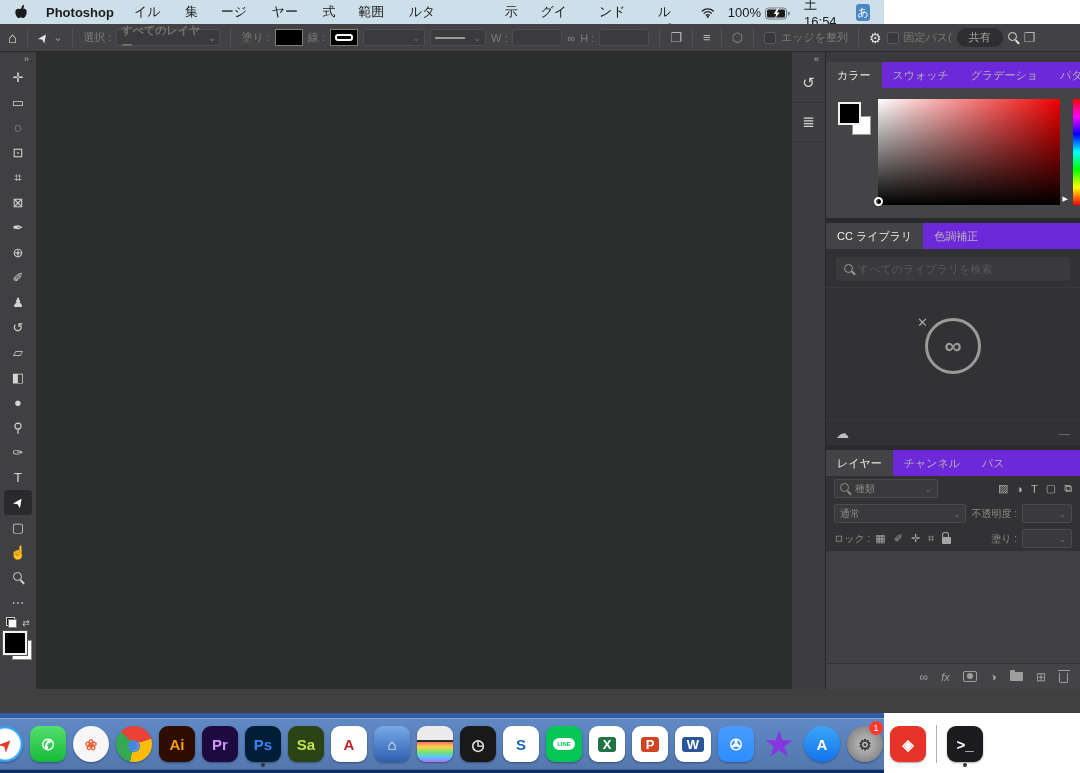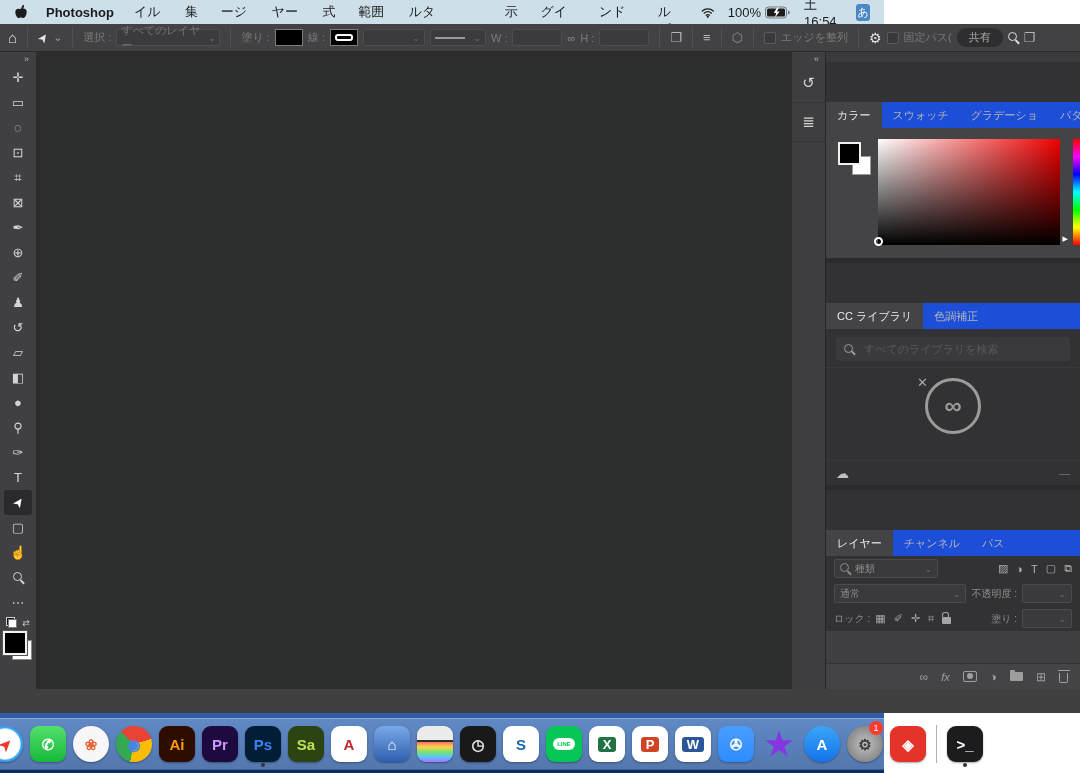--- a/index.html
+++ b/index.html
@@ -5,21 +5,21 @@
   html,body{margin:0;padding:0;}
   body{width:1080px;height:773px;overflow:hidden;font-family:"Liberation Sans",sans-serif;-webkit-font-smoothing:antialiased;}
   .screen{position:relative;width:884px;height:773px;background:linear-gradient(180deg,#c6d9e4 0%,#b3cddd 4%,#6f9cc9 60%,#4a7dc4 88%,#1b4690 96%,#0b2a66 100%);}
 
   
   .menubar{position:absolute;left:0;top:0;width:100%;height:24px;background:rgba(206,224,233,.92);display:flex;align-items:center;padding:0 14px;box-sizing:border-box;font-size:13px;color:#1b1b1d;gap:0;}
   .apple{display:flex;align-items:center;margin-right:18px;}
   .appname{font-weight:bold;margin-right:20px;}
   .menu-item{margin-right:21px;cursor:default;}
   .mb-right{margin-left:auto;display:flex;align-items:center;gap:13px;}
-  .batt-wrap{display:flex;align-items:center;gap:4px;}
+  .batt-wrap{display:flex;align-items:flex-end;gap:4px;}
   .ime{width:17px;height:17px;border-radius:3px;background:#4987c5;color:#fff;font-size:11px;display:flex;align-items:center;justify-content:center;}
 
   
   .window{position:absolute;left:0;top:24px;width:1080px;height:689px;background:#404040;}
   .titlebar{height:24px;background:#3a3a3c;border-bottom:1px solid #282828;position:relative;display:flex;align-items:center;justify-content:center;}
   .traffic{position:absolute;left:11px;top:6px;display:flex;gap:8px;}
   .tl{width:12px;height:12px;border-radius:50%;}
   .tl.red{background:#ff5f57}.tl.yellow{background:#febc2e}.tl.green{background:#28c840}
   .wtitle{color:#b9b9b9;font-size:12px;}
 
@@ -54,39 +54,39 @@
   .canvas{flex:1;background:#2c2d2d;}
 
   
   .panelstrip{width:34px;background:#3e3e40;border-left:1px solid #2c2c2c;display:flex;flex-direction:column;align-items:center;box-sizing:border-box;}
   .ps-collapse{align-self:flex-end;color:#b5b5b5;font-size:9px;padding:2px 6px 0 0;}
   .ps-btn{width:34px;height:38px;display:flex;align-items:center;justify-content:center;color:#d2d2d2;font-size:15px;border-bottom:1px solid #353537;}
 
   
   .panels{width:255px;background:#323234;border-left:1px solid #262626;display:flex;flex-direction:column;box-sizing:border-box;}
   .pspacer{height:10px;background:#3a3a3c;}
-  .tabrow{display:flex;background:#1d4ed8;height:26px;flex:0 0 auto;margin-top:40px;}
+  .tabrow{display:flex;background:#6d28d9;height:26px;flex:0 0 auto;}
   .ptab{padding:0 11px;display:flex;align-items:center;font-size:11px;color:#b6b6b6;cursor:default;white-space:nowrap;}
   .ptab.active{background:#444446;color:#ededed;}
   .panel-body{background:#444446;}
   .pgap{height:5px;background:#2b2b2d;}
 
   
   .color-body{height:130px;position:relative;}
   .mini-swatch{position:absolute;left:12px;top:14px;width:32px;height:32px;}
   .mini-swatch .fg{position:absolute;left:0;top:0;width:19px;height:19px;background:#000;border:2px solid #f0f0f0;z-index:2;}
   .mini-swatch .bg{position:absolute;left:14px;top:14px;width:17px;height:17px;background:#fff;border:1px solid #999;z-index:1;}
   .grad-box{position:absolute;left:52px;top:11px;width:182px;height:106px;background:linear-gradient(to top,#000 0%,rgba(0,0,0,0) 100%),linear-gradient(to right,#ffffff,#f00000);}
   .picker-ring{position:absolute;left:48px;top:109px;width:9px;height:9px;border:2px solid #fff;border-radius:50%;box-sizing:border-box;}
   .hue-marker{position:absolute;right:12px;top:107px;color:#fff;font-size:7px;}
   .hue-strip{position:absolute;right:0;top:11px;width:7px;height:106px;background:linear-gradient(180deg,#f00,#f0f,#00f,#0ff,#0f0,#ff0,#f00);}
 
   
   .lib-panel{display:flex;flex-direction:column;height:222px;}
-  .lib-search{margin:8px 10px 6px 10px;height:24px;background:#3a3a3c;border-radius:3px;display:flex;align-items:center;gap:7px;padding:0 8px;color:#9c9c9c;}
+  .lib-search{margin:8px 10px 6px 10px;height:24px;background:#3a3a3c;border-radius:3px;display:flex;align-items:center;gap:1px;padding:0 8px;color:#9c9c9c;}
   .lib-search input{flex:1;background:transparent;border:none;outline:none;color:#9c9c9c;font-size:11px;font-family:"Liberation Sans",sans-serif;}
   .lib-search input::placeholder{color:#5a5a5c;}
   .lib-body{flex:1;display:flex;flex-direction:column;align-items:center;justify-content:center;border-top:1px solid #3a3a3c;}
   .cc-wrap{position:relative;margin-bottom:16px;}
   .cc-logo{width:50px;height:50px;border:3px solid #9b9b9b;border-radius:50%;display:flex;align-items:center;justify-content:center;color:#9b9b9b;font-size:24px;font-weight:bold;}
   .cc-x{position:absolute;left:-8px;top:-3px;font-size:13px;color:#a8a8a8;}
   .lib-msg{width:218px;text-align:center;font-size:11px;line-height:15px;color:#b2b2b2;}
   .lib-footer{height:24px;border-top:1px solid #383838;display:flex;align-items:center;padding:0 10px;color:#c0c0c0;font-size:13px;}
   .lib-handle{margin-left:auto;color:#777;font-size:11px;}
 
@@ -184,21 +184,21 @@
   <div class="window">
 
 
     <div class="optionsbar">
       <span style="font-size:15px;color:#e0e0e0;">⌂</span>
       <span class="ob-div"></span>
       <span class="cursor-g">➤</span>
       <span style="color:#9a9a9a;">⌄</span>
       <span class="ob-div"></span>
       <span class="ob-dim">選択 :</span>
-      <span class="ob-box" style="width:104px;">
+      <span class="ob-box" style="width:104px;font-weight:bold;">
         <span>すべてのレイヤー</span>
         <span style="margin-left:auto;font-size:9px;color:#6f6f71;">⌄</span>
       </span>
       <span class="ob-div"></span>
       <span class="ob-dim">塗り :</span>
       <span class="swatch-fill"></span>
       <span class="ob-dim">線 :</span>
       <span class="swatch-stroke"></span>
       <span class="ob-box" style="width:62px;">
         <span style="margin-left:auto;font-size:9px;color:#6f6f71;">⌄</span>

